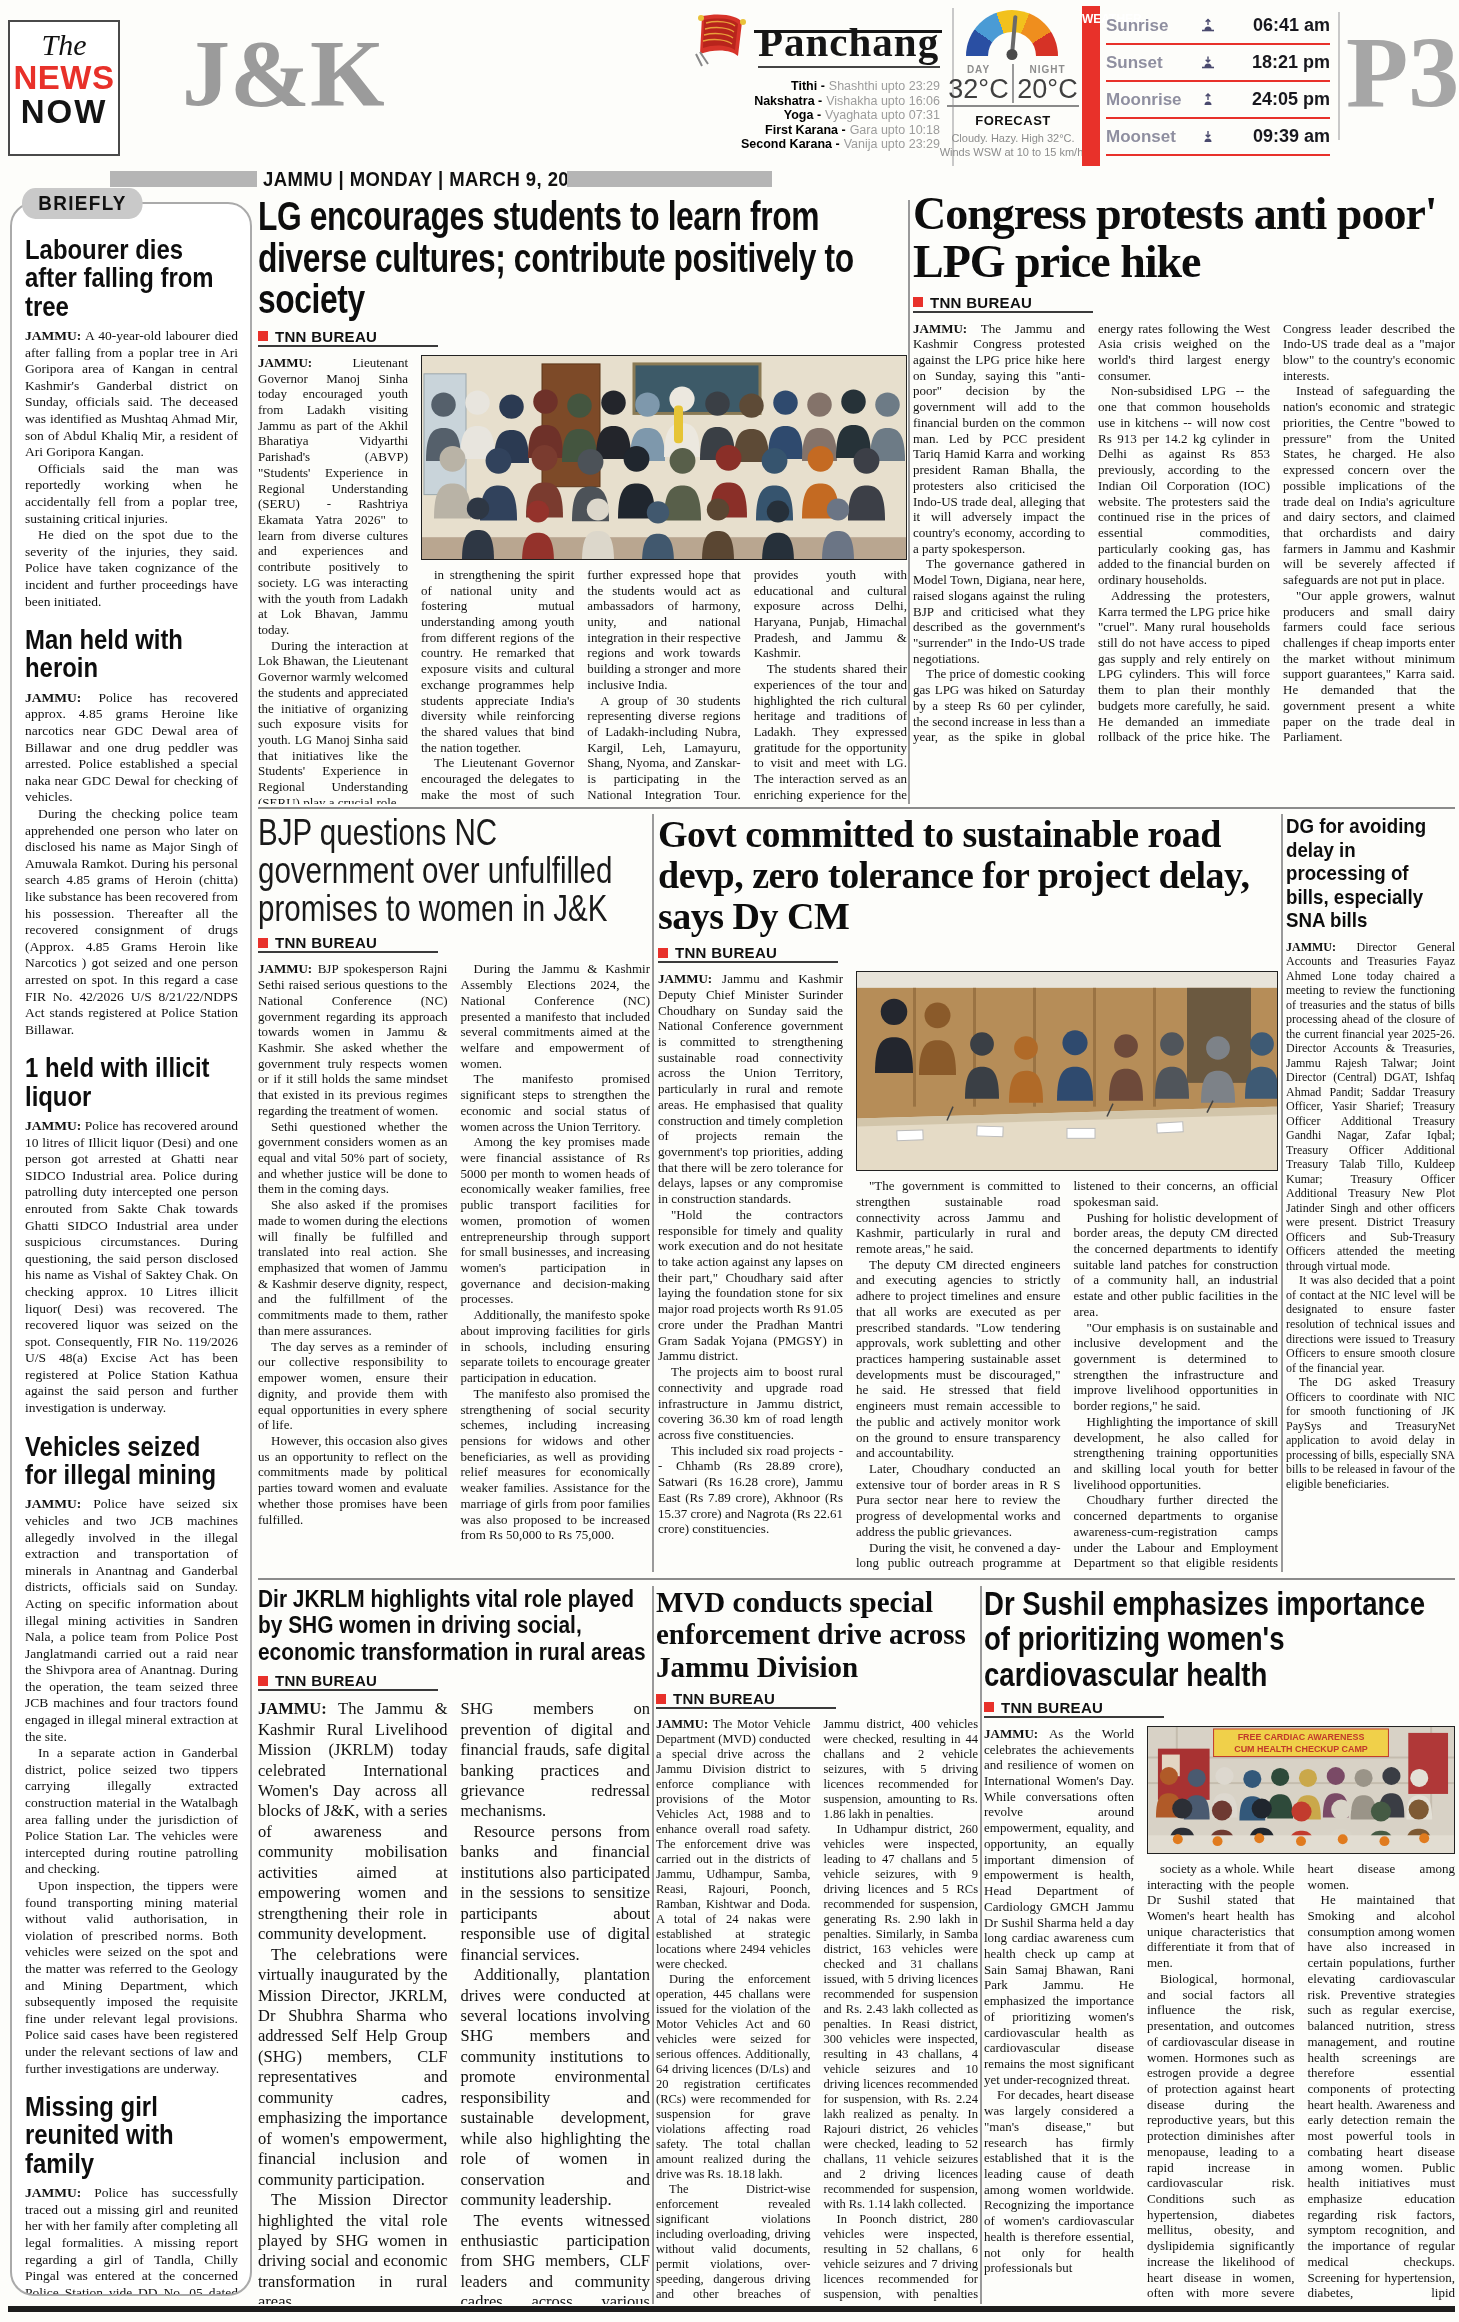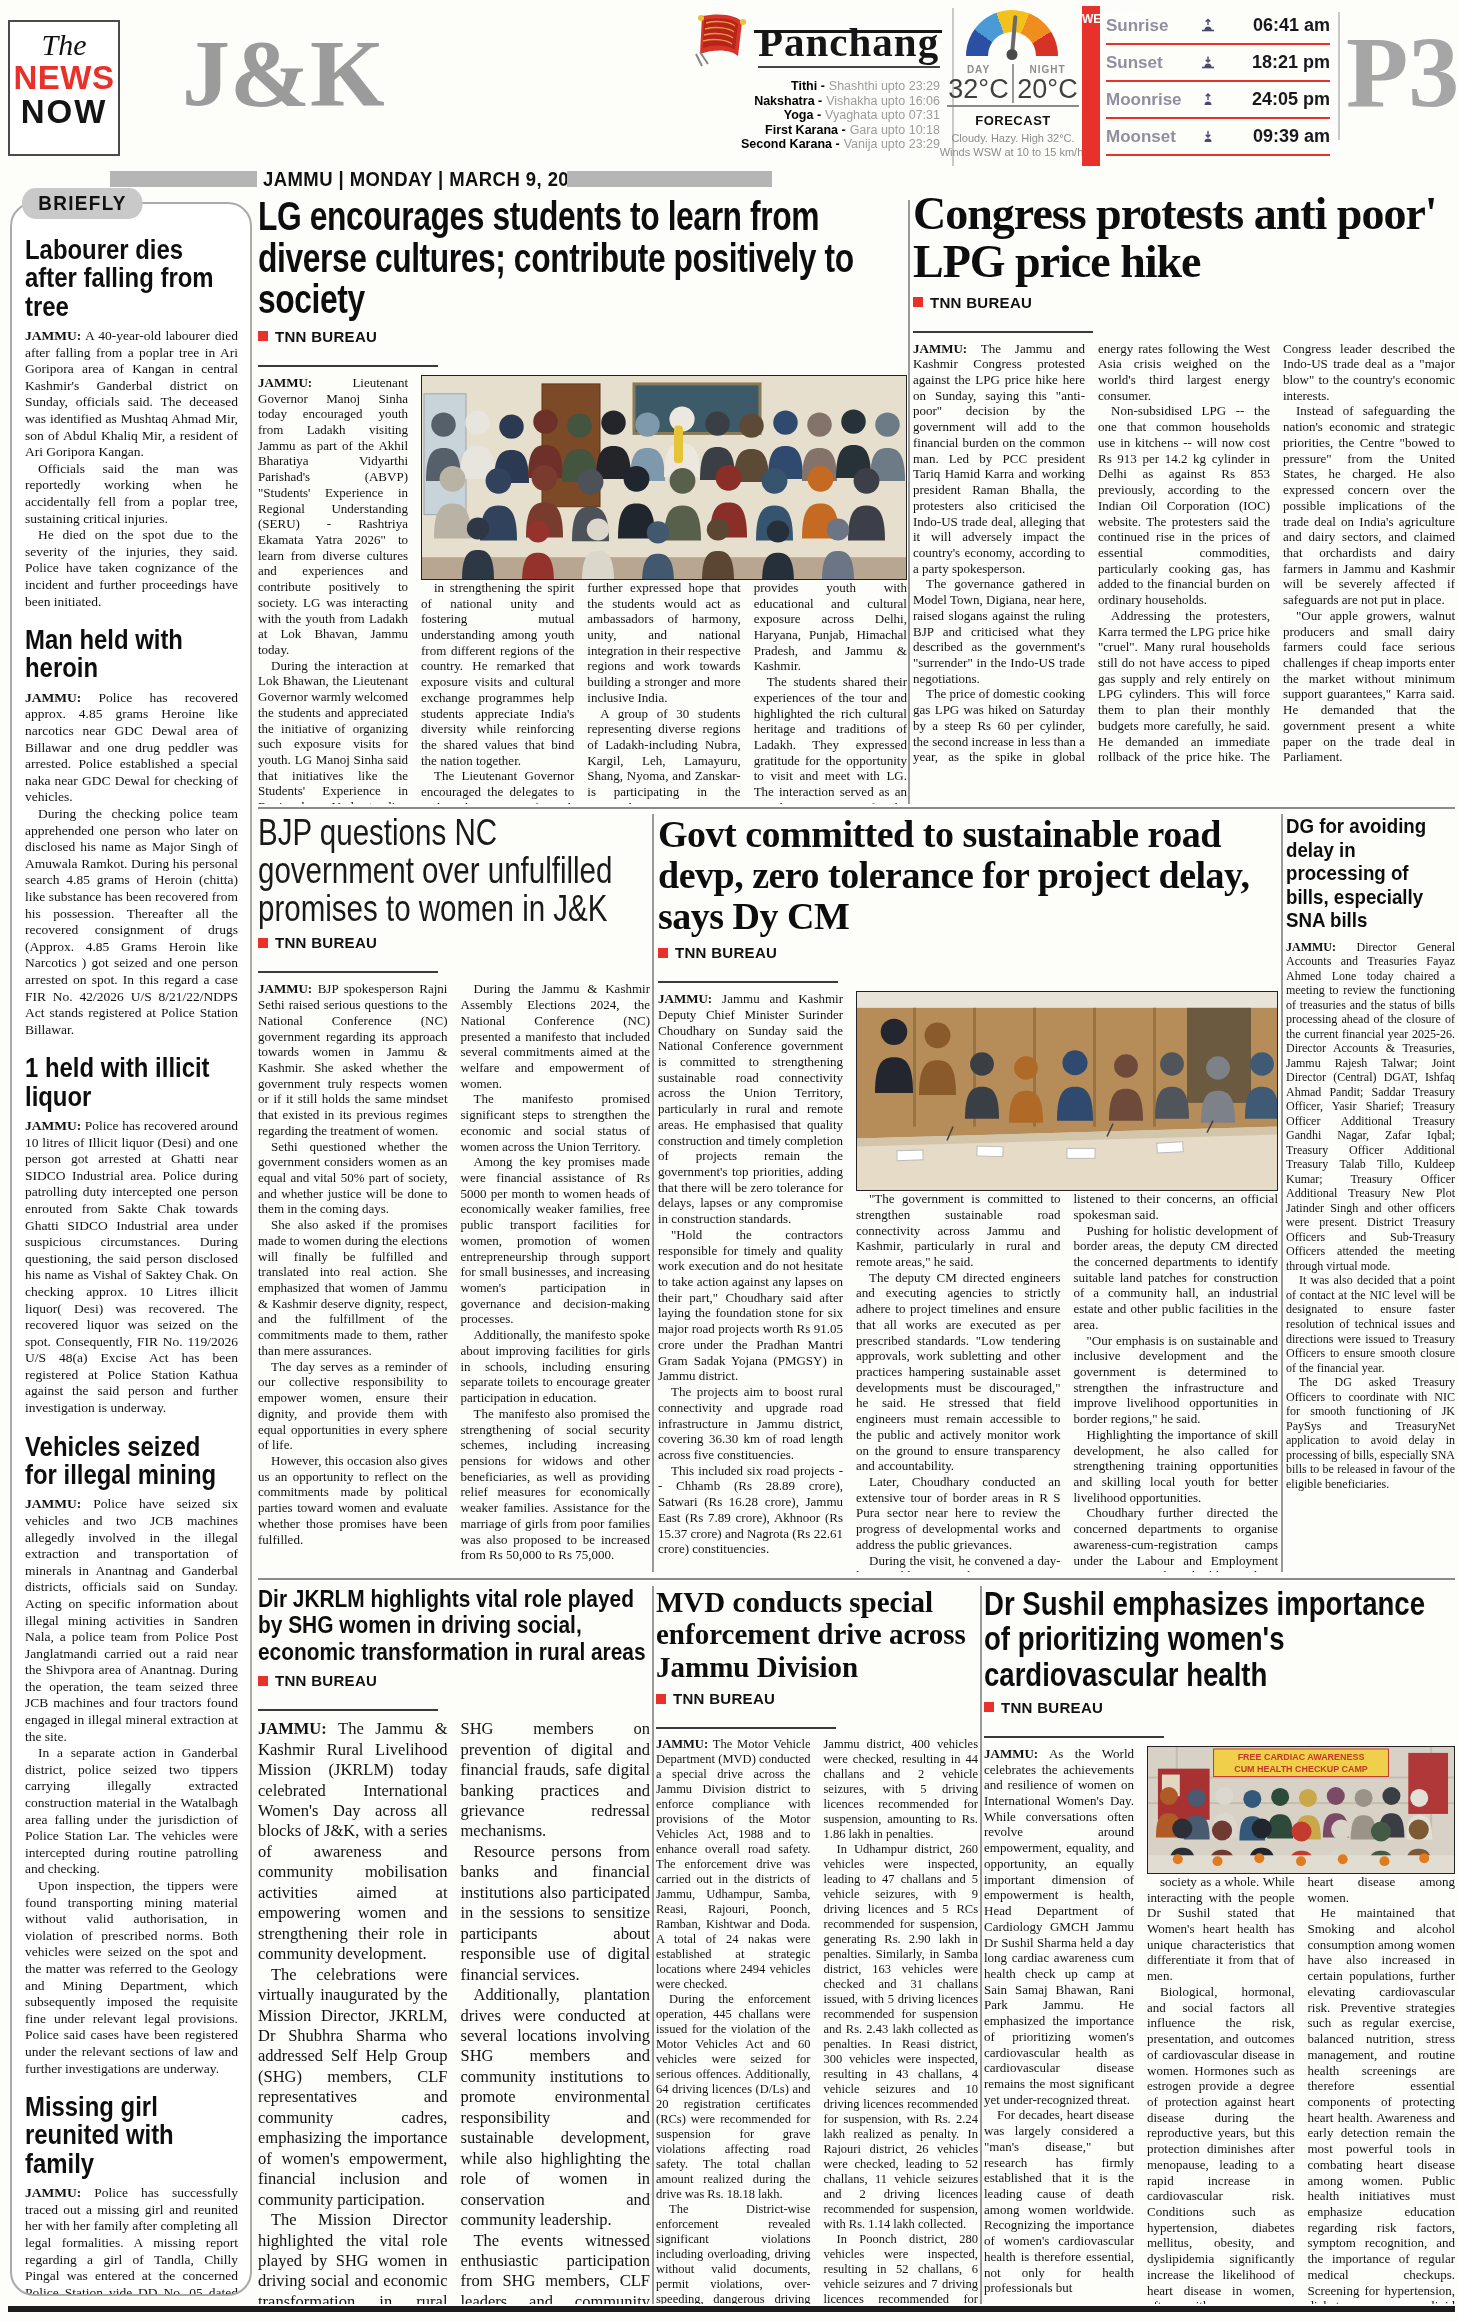--- a/index.html
+++ b/index.html
@@ -58,29 +58,29 @@
         transform:scaleX(.9);transform-origin:0 0;color:#111}
   .brief-title{font-family:"Liberation Sans",sans-serif;font-weight:700;font-size:27px;line-height:1.05;
         margin:16px 0 7px;width:113%;transform:scaleX(.885);transform-origin:0 0;color:#0e0e0e}
   .brief p{font-size:13.5px;line-height:1.23;text-align:justify}
   
   .story{position:absolute;overflow:hidden}
   .hl{color:#0d0d0d}
   .hl.sans{font-family:"Liberation Sans",sans-serif;transform-origin:0 0}
   .hl.serif{font-family:"Liberation Serif",serif;font-weight:700}
   .byl{display:flex;align-items:center;gap:7px;font-family:"Liberation Sans",sans-serif;font-weight:700;
-       font-size:15px;letter-spacing:.3px;border-bottom:2px solid #3a3a3a;padding:7px 0 20px;margin-bottom:8px;width:180px}
+       font-size:15px;letter-spacing:.3px;border-bottom:2px solid #3a3a3a;padding:7px 0 0;margin-bottom:8px;width:180px}
   .byl .sq{width:10px;height:10px;background:#e8312a;flex:none}
   .bodytxt p{text-align:justify}
   .para{text-indent:13px}
   .lead strong{font-weight:700}
   .split{display:flex;gap:13px}
   .introcol{flex:none}
   .photoside{flex:1;min-width:0}
-  .photo{border:1px solid #222;overflow:hidden;background:#ddd}
+  .photo{border:1px solid #222;margin-bottom:7px;overflow:hidden;background:#ddd}
   .photo svg{display:block;width:100%;height:100%}
   .cols{column-gap:13px}
   .c2{column-count:2}
   .c3{column-count:3}
   .vr{position:absolute;width:1.5px;background:#9a9a9a}
   .hr{position:absolute;height:2px;background:#8b8b8b}
   .bottomrule{position:absolute;left:8px;top:2306px;width:1447px;height:6px;background:#1d1d1d}
   .fz13 p{font-size:13px;line-height:1.21}
   .fz125 p{font-size:12.5px;line-height:1.2}
   .fz12 p{font-size:12px;line-height:1.21}

